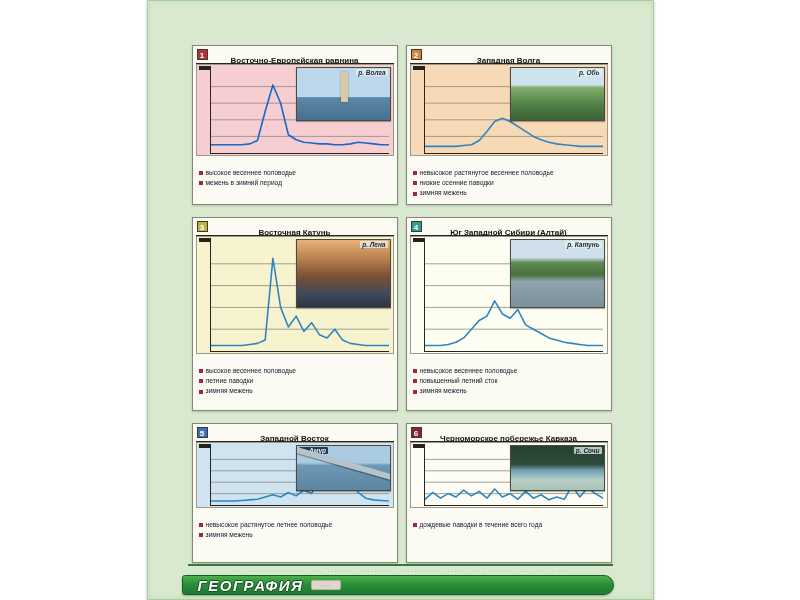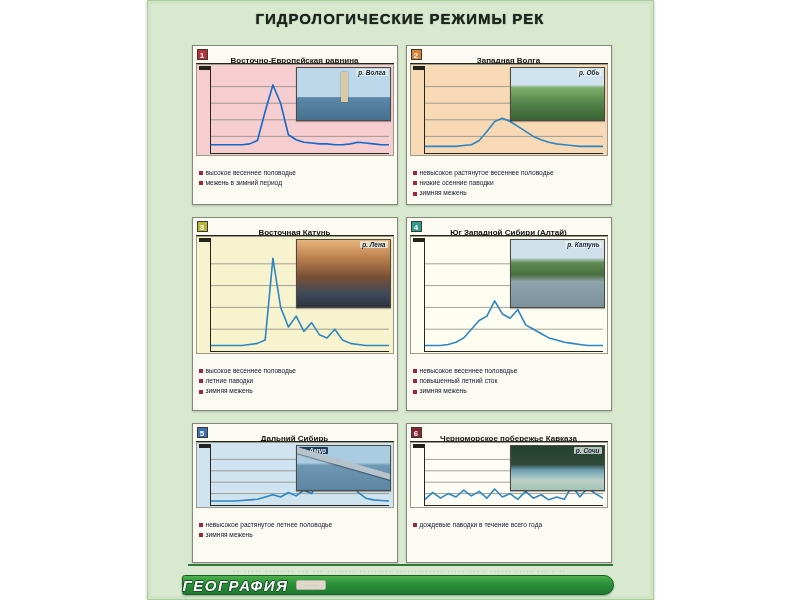--- a/index.html
+++ b/index.html
@@ -57,31 +57,30 @@
   .legend{list-style:none;margin:2px 0 0 3px;padding:0;}
   .legend-item{display:flex;align-items:center;gap:3px;font-size:6.6px;color:#17172b;
     line-height:1.55;white-space:nowrap;}
   .bullet{display:inline-block;width:4px;height:4px;background:#a32638;flex:0 0 auto;}
   .divider{position:absolute;left:40px;right:40px;bottom:33px;height:2px;background:#2f7a3a;}
   .fine-print{position:absolute;left:58px;right:58px;bottom:25px;font-size:5px;color:#5a6a58;
     letter-spacing:2px;text-align:center;white-space:nowrap;overflow:hidden;}
   .footer-bar{position:absolute;left:34px;bottom:4px;width:432px;height:20px;
     background:linear-gradient(180deg,#4cb04c 0%,#2a8f3a 45%,#1e7a2e 100%);
     border:1px solid #156024;border-radius:3px 11px 11px 3px;
-    display:flex;align-items:center;padding:0 0;box-sizing:border-box;box-shadow:0 1px 2px rgba(0,0,0,.3);}
+    display:flex;align-items:center;padding:0 15px;box-sizing:border-box;box-shadow:0 1px 2px rgba(0,0,0,.3);}
   .brand{font-size:15px;font-weight:800;font-style:italic;color:#ffffff;letter-spacing:1.5px;
     text-shadow:-1px 0 #14521e,1px 0 #14521e,0 -1px #14521e,0 1px #14521e;}
   .brand-tag{margin-left:8px;background:#ddd8ca;border:1px solid #b8b2a2;border-radius:2px;
     font-size:5px;color:#7a7668;padding:1px 7px;letter-spacing:1px;}
 </style>
 </head>
 <body>
 
 <div class="poster">
-  <div class="poster-title">ГИДРОЛОГИЧЕСКИЕ РЕЖИМЫ РЕК</div>
 
   <div class="panels">
 
     <div class="panel r1">
       <div class="panel-header">
         <span class="badge" style="background: rgb(181, 50, 60);">1</span>
         <span class="panel-title">Восточно-Европейская равнина</span>
       </div>
       <div class="chart-area" style="background: rgb(246, 205, 209);">
         <span class="scale-mark"></span>
@@ -294,21 +293,21 @@
           <li class="legend-item">
             <span class="bullet"></span>
             <span>зимняя межень</span>
           </li>
         </ul>
     </div>
 
     <div class="panel r3">
       <div class="panel-header">
         <span class="badge" style="background: rgb(63, 111, 181);">5</span>
-        <span class="panel-title">Дальний Сибирь</span>
+        <span class="panel-title">Западной Восток</span>
       </div>
       <div class="chart-area" style="background: rgb(207, 228, 240);">
         <span class="scale-mark"></span>
         <div class="yaxis">
             <span></span>
             <span></span>
             <span></span>
             <span></span>
           </div>
         <div class="plot">

